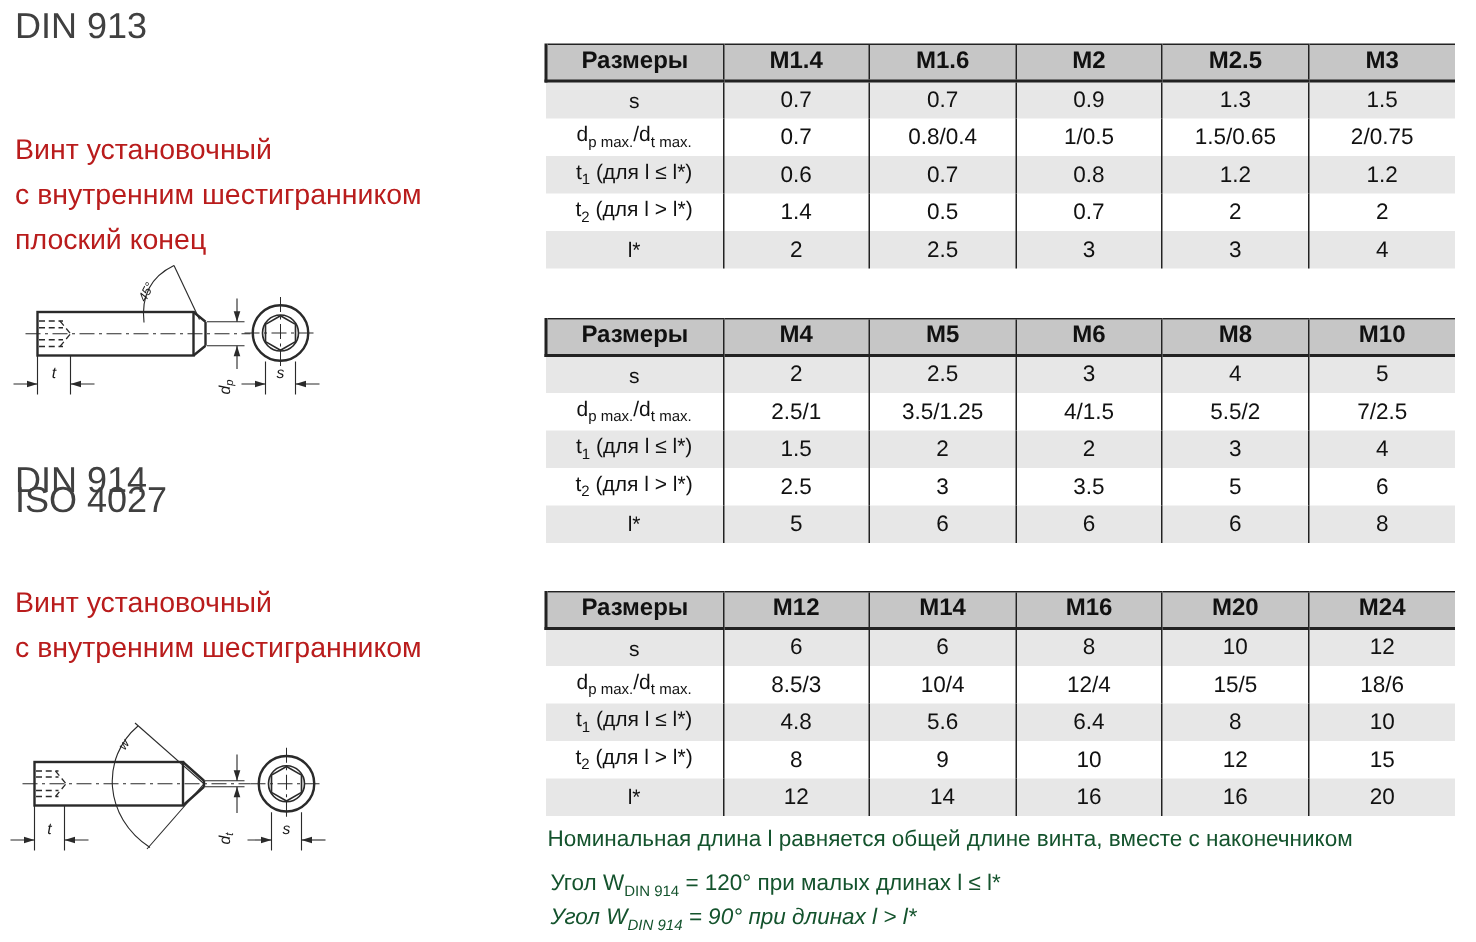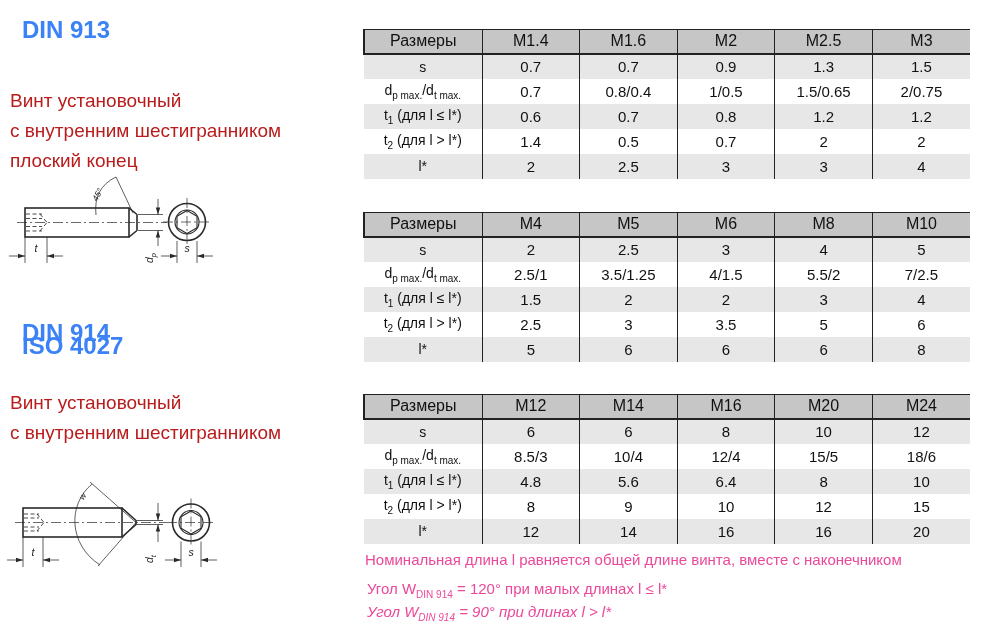--- a/index.html
+++ b/index.html
@@ -4,39 +4,39 @@
 <style>
   * { box-sizing: border-box; }
   html,body { margin:0; padding:0; }
   body {
     width:984px; height:628px; position:relative; background:#ffffff;
     font-family:"Liberation Sans", sans-serif; color:#1a1a1a; overflow:hidden;
   }
   .abs { position:absolute; }
 
   
-  h1.code { font-size:24px; font-weight:bold; margin:12px; line-height:31px; color:#3b82f6; }
+  h1.code { font-size:24px; font-weight:normal; margin:0; line-height:31px; color:#404040; }
   .desc { font-size:19px; line-height:30px; margin:0; color:#b91c1c; }
 
   
   table.dims { border-collapse:collapse; table-layout:fixed; width:607px;
                font-family:"Liberation Sans", sans-serif; }
   table.dims th, table.dims td { padding:0; text-align:center; vertical-align:middle;
                height:25px; font-size:15px; font-weight:normal; color:#111; }
-  table.dims thead th { background:#c6c6c6; font-weight:normal; font-size:16px; height:24px;
+  table.dims thead th { background:#c6c6c6; font-weight:bold; font-size:16px; height:24px;
                border-top:1.5px solid #222; border-bottom:2.5px solid #222; }
   table.dims thead th:first-child { border-left:2px solid #222; }
   table.dims thead th + th { border-left:1.3px solid #222;margin-top:39px; }
   table.dims tbody td { border-left:1.3px solid #222; }
   table.dims tbody tr:nth-child(odd) { background:#e7e7e7; }
   table.dims tbody th.rowlabel { font-size:14px; font-weight:normal; }
   table.dims sub { font-size:10px; }
 
   
-  .note { margin:0; font-size:15px; color:#ec4899; white-space:nowrap; }
+  .note { margin:0; font-size:15px; color:#14532d; white-space:nowrap; }
   .note sub { font-size:10px; }
 
   
   svg .outline { stroke:#2a2a2a; stroke-width:1.6; fill:none; }
   svg .thin    { stroke:#2a2a2a; stroke-width:0.75; fill:none; }
   svg .med     { stroke:#2a2a2a; stroke-width:1.1; fill:none; }
   svg .dash    { stroke:#2a2a2a; stroke-width:0.85; fill:none; stroke-dasharray:4 2.5; }
   svg .cline   { stroke:#2a2a2a; stroke-width:0.7; fill:none; stroke-dasharray:10 3 2 3; }
   svg .arrow   { fill:#2a2a2a; stroke:none; }
   svg text.dim { font-family:"Liberation Sans", sans-serif; font-style:italic;

